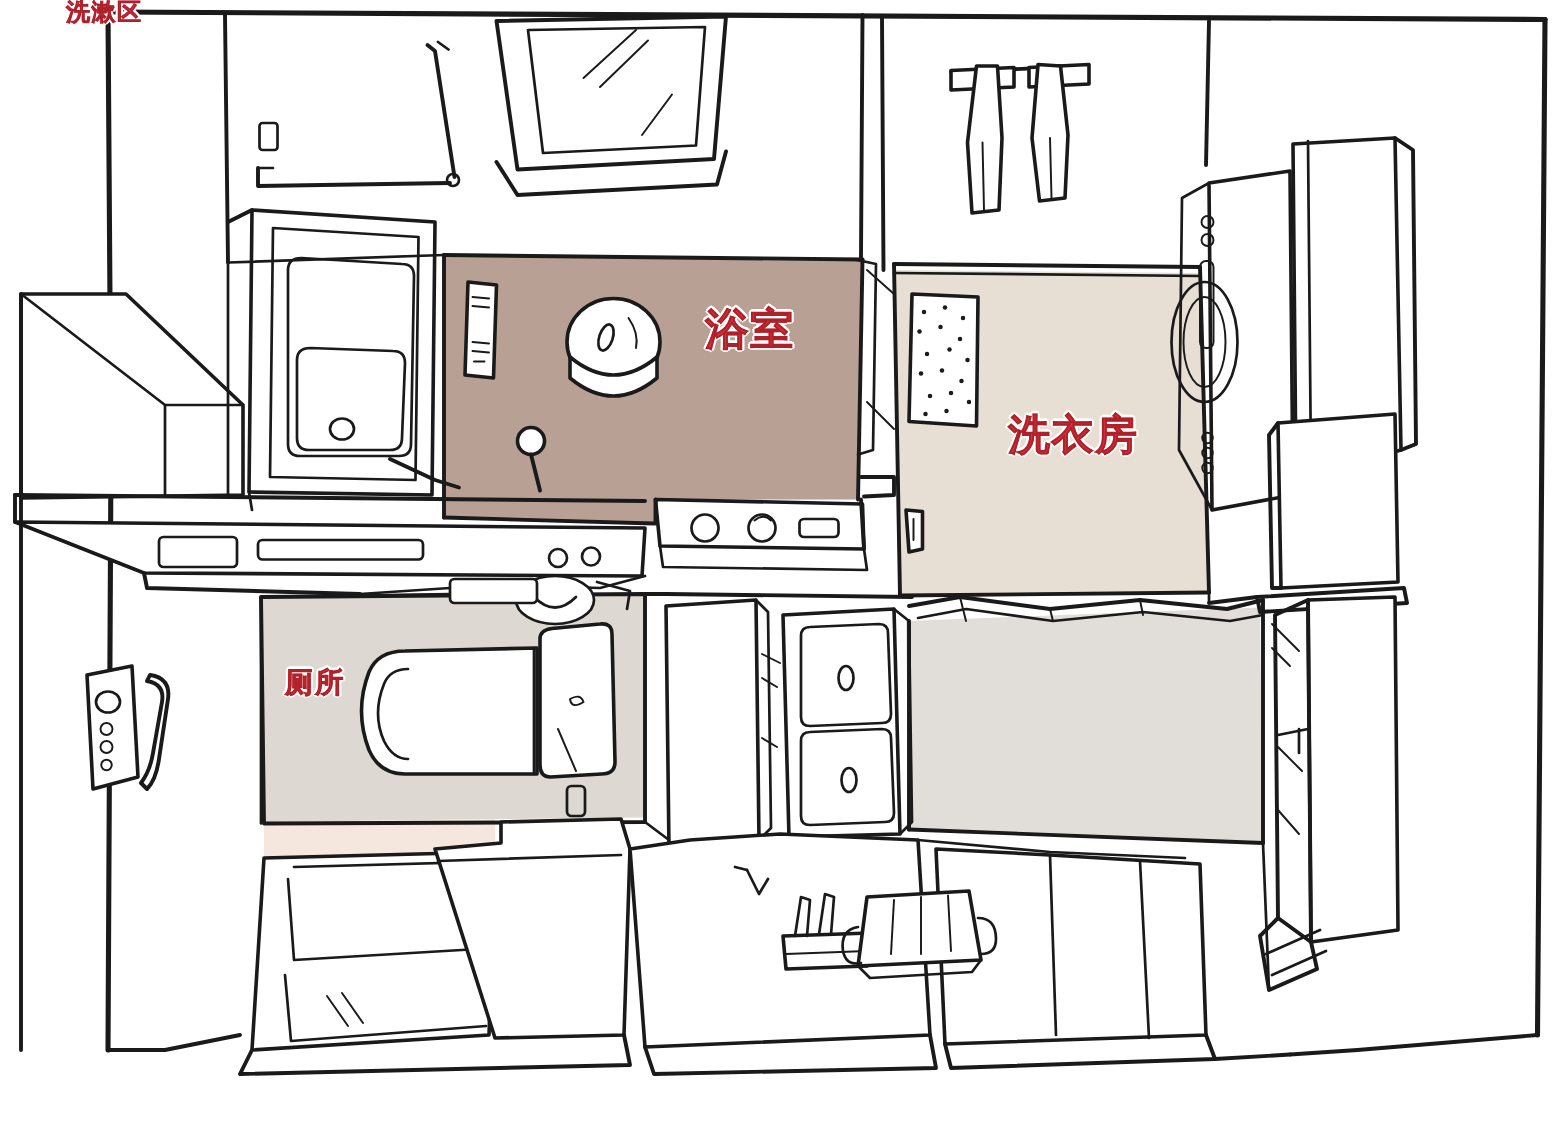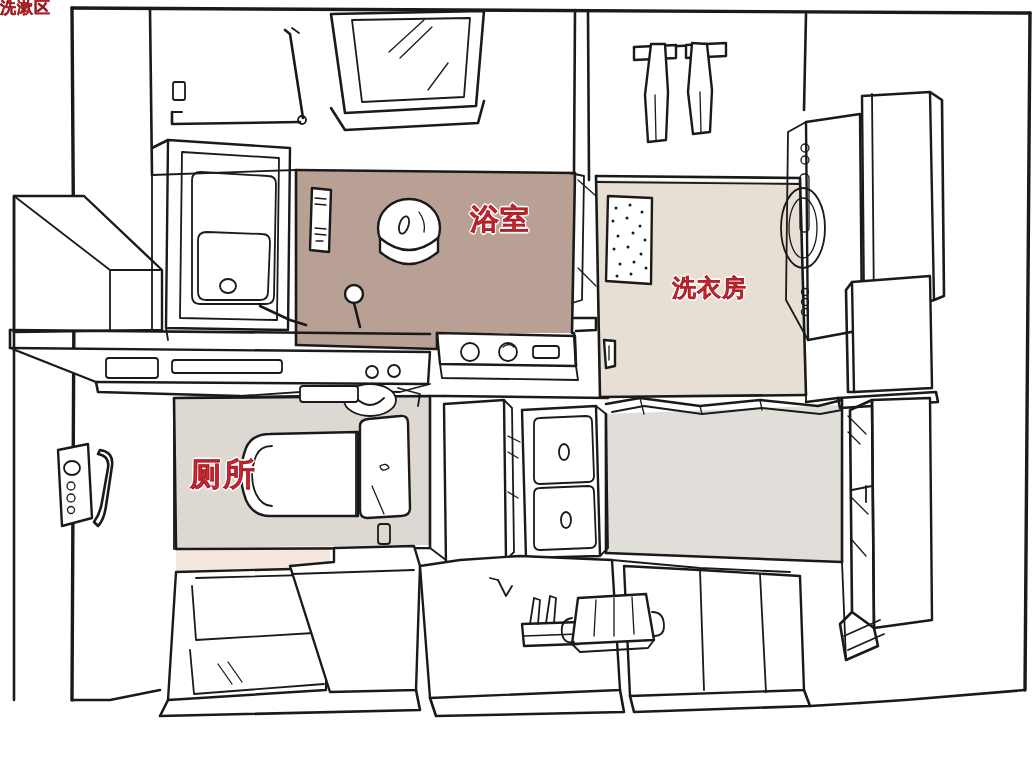--- a/index.html
+++ b/index.html
@@ -36,22 +36,22 @@
        1.6px 0 0 #ffffff,
       -1.6px 0 0 #ffffff,
        0 1.6px 0 #ffffff,
        0 -1.6px 0 #ffffff,
        1.2px 1.2px 0 #ffffff,
       -1.2px 1.2px 0 #ffffff,
        1.2px -1.2px 0 #ffffff,
       -1.2px -1.2px 0 #ffffff;
   }
   #label-bathroom { left: 458px; top: 205px; font-size: 29px; color: #d6353f; }
-  #label-laundry  { left: 672px; top: 276px; font-size: 24px; color: #d6353f; }
-  #label-toilet   { left: 190px; top: 458px; font-size: 32px; color: #d6353f; }
+  #label-laundry  { left: 672px; top: 276px; font-size: 28px; color: #d6353f; }
+  #label-toilet   { left: 190px; top: 446px; font-size: 19px; color: #d6353f; }
 </style>
 </head>
 <body>
 
 <div id="stage">
 
   <svg id="plan-svg" viewBox="0 0 1036 765" xmlns="http://www.w3.org/2000/svg">
 
     <defs>
       <style>
@@ -393,15 +393,15 @@
     </g>
 
   </svg>
 
   <div class="room-label" id="label-bathroom" style="color: rgb(214, 53, 63); margin-left: 12px;">浴室</div>
 
   <div class="room-label" id="label-laundry" style="color: rgb(214, 53, 63);">洗衣房</div>
 
   <div class="room-label" id="label-toilet" style="color: rgb(214, 53, 63);">厕所</div>
 
-  <div class="room-label" id="label-washing-area" style="color: #000000;">洗漱区</div>
+  <div class="room-label" id="label-washing-area" style="color: #ec4899; padding-left: 44px;">洗漱区</div>
 
 </div>
 
 </body></html>

